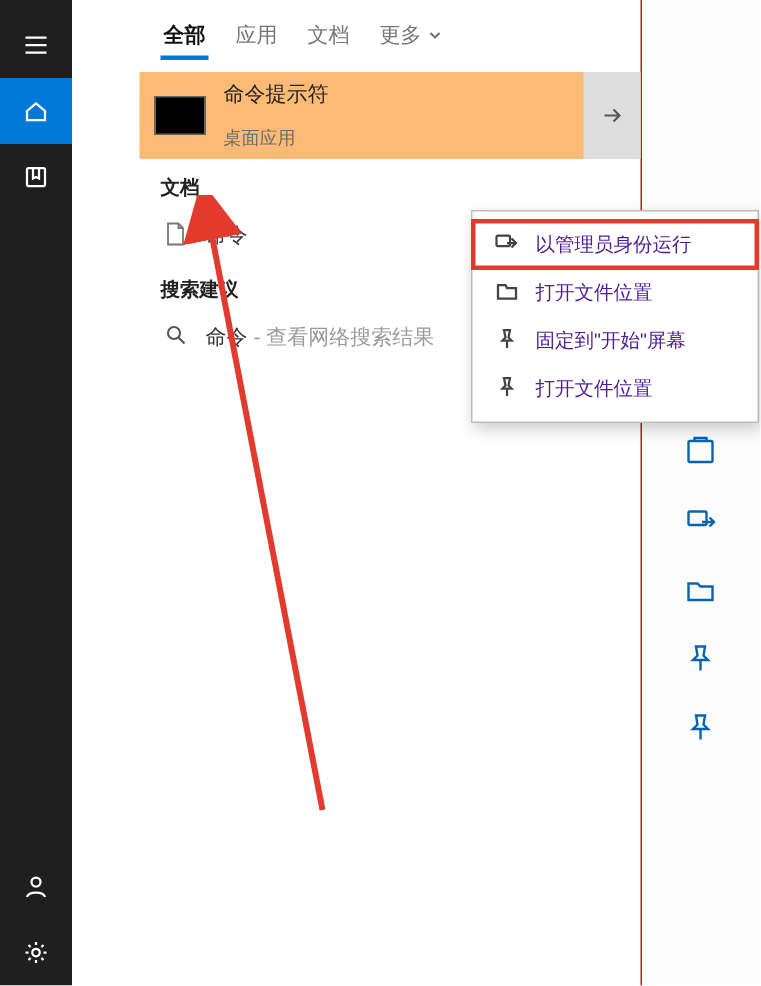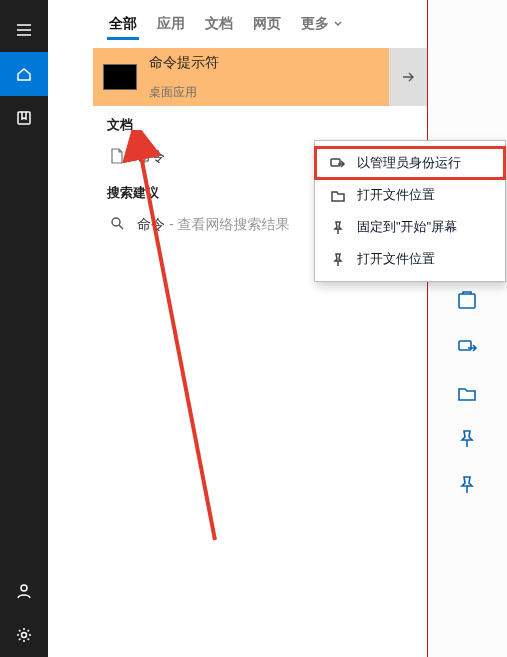--- a/index.html
+++ b/index.html
@@ -18,21 +18,21 @@
   .rail svg { stroke: #fff; fill: none; stroke-width: 1.5; }
   .main {
     width: 380px; background: #fff; display: flex; flex-direction: column;
     border-right: 1px solid #b91c1c;
     padding-left: 45px;
   }
   .tabs {
     display: flex; align-items: center; height: 48px; padding: 0 6px;
     font-size: 14px; color: #767676;
   }
-  .tab { padding: 0 10px; height: 48px; display: flex; align-items: center; cursor: pointer; font-weight: bold; }
+  .tab { padding: 0 10px; height: 48px; display: flex; align-items: center; cursor: pointer; }
   .tab.active { color: #111; font-weight: 600; position: relative; }
   .tab.active::after {
     content: ""; position: absolute; left: 8px; right: 8px; bottom: 8px; height: 3px;
     background: #0078d7;
   }
   .section-title { font-size: 13px; font-weight: 600; padding: 10px 14px 6px; color: #222; }
   .best {
     display: flex; align-items: center; background: #fdba74; height: 58px; padding: 0 10px;
     position: relative;
   }
@@ -59,21 +59,21 @@
   .side-strip .sicon { width: 24px; height: 24px; color: #0a63b0; }
   .side-strip svg { stroke: #0a63b0; fill: none; stroke-width: 1.6; }
 
   .ctx {
     position: absolute; left: 314px; top: 140px; width: 192px; background: #fff;
     border: 1px solid #bdbdbd; box-shadow: 2px 4px 10px rgba(0,0,0,.2);
     padding: 6px 0;
     font-size: 13px;
   }
   .ctx .citem {
-    display: flex; align-items: flex-end; padding: 7px 12px; cursor: pointer; color: #0f172a;
+    display: flex; align-items: flex-start; padding: 7px 12px; cursor: pointer; color: #4c1d95;
   }
   .ctx .citem .ci { width: 22px; display: flex; align-items: center; justify-content: center; margin-right: 8px; color: #444; }
   .ctx .citem.hl { outline: 3px solid #e23b2e; outline-offset: -2px; }
   .ctx svg { stroke: #444; fill: none; stroke-width: 1.5; }
 
   .arrow { position: absolute; left: 120px; top: 130px; pointer-events: none; }
 </style>
 </head>
 <body>
 
@@ -109,21 +109,20 @@
           <path d="M9 2v2M9 14v2M2 9h2M14 9h2M4 4l1.4 1.4M12.6 12.6L14 14M14 4l-1.4 1.4M5.4 12.6L4 14"></path>
         </svg>
     </div>
   </div>
 
   <div class="main">
     <div class="tabs">
       <div class="tab active">全部</div>
       <div class="tab">应用</div>
       <div class="tab">文档</div>
-      <div class="tab">网页</div>
       <div class="tab">
         <span>更多</span>
         <svg width="10" height="10" viewBox="0 0 10 10" style="margin-left:4px">
             <path d="M2 3l3 3 3-3" stroke="#767676" fill="none" stroke-width="1.5"></path>
           </svg>
       </div>
     </div>
 
     <div class="best">
       <div class="thumb"></div>

